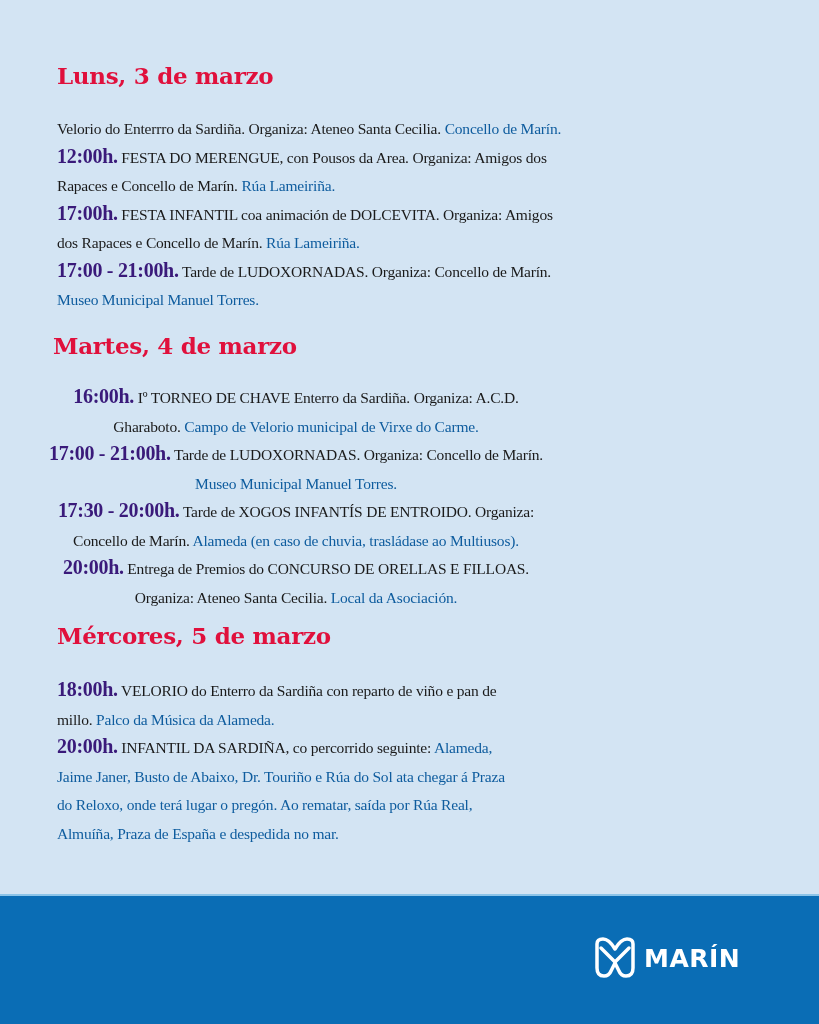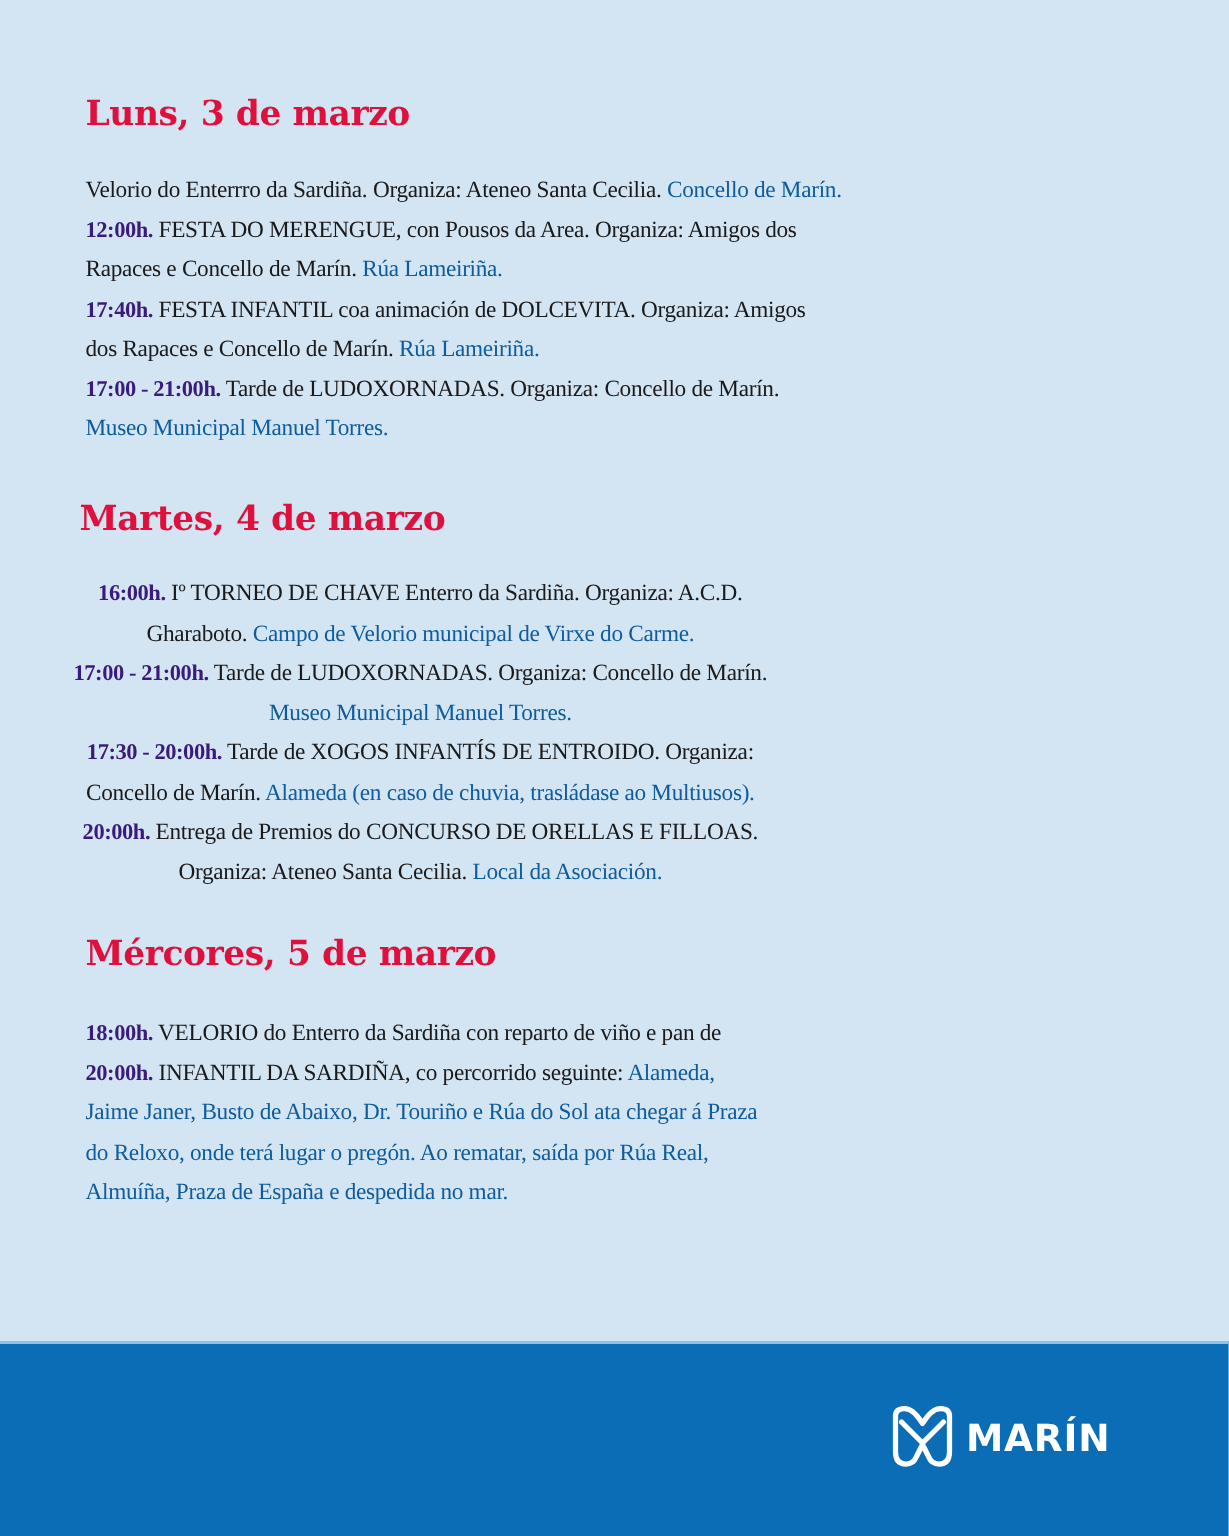--- a/index.html
+++ b/index.html
@@ -21,21 +21,21 @@
     }
     .events { position: absolute; margin: 0; padding: 0; list-style: none; font-family: Liberation Serif, serif; }
     .line {
       display: block;
       font-size: 15.5px;
       line-height: 26.5px;
       color: #1a1a1a;
       white-space: nowrap;
       letter-spacing: -0.2px;
     }
-    .time { color: #3a1a7a; font-weight: bold; font-size: 15px; letter-spacing: -0.3px; }
+    .time { color: #3a1a7a; font-weight: bold; font-size: 20px; letter-spacing: -0.3px; }
     .place { color: #0e5c9e; }
     .footer {
       position: absolute; left: 0; top: 894px; width: 819px; height: 130px;
       background: #0a6db5;
       border-top: 2px solid #8cc4e8;
       box-sizing: border-box;
     }
     .logo { position: absolute; left: 592px; top: 40px; display: flex; align-items: center; }
     .logo svg { width: 46px; height: 44px; }
     .logo-text {
@@ -46,41 +46,42 @@
 </head>
 <body>
 
 <div class="content">
 
   <h2 class="day-title" style="left:57px; top:62px;">Luns, 3 de marzo</h2>
   <div class="events" style="left:57px; top:114px;">
     <span class="line"><span class="time"></span><span>Velorio do Enterrro da Sardiña. Organiza: Ateneo Santa Cecilia. </span><span class="place">Concello de Marín.</span></span>
     <span class="line"><span class="time">12:00h.</span><span> FESTA DO MERENGUE, con Pousos da Area. Organiza: Amigos dos</span><span class="place"></span></span>
     <span class="line"><span class="time"></span><span>Rapaces e Concello de Marín. </span><span class="place">Rúa Lameiriña.</span></span>
-    <span class="line"><span class="time">17:40h.</span><span> FESTA INFANTIL coa animación de DOLCEVITA. Organiza: Amigos</span><span class="place"></span></span>
+    <span class="line"><span class="time">17:00h.</span><span> FESTA INFANTIL coa animación de DOLCEVITA. Organiza: Amigos</span><span class="place"></span></span>
     <span class="line"><span class="time"></span><span>dos Rapaces e Concello de Marín. </span><span class="place">Rúa Lameiriña.</span></span>
     <span class="line"><span class="time">17:00 - 21:00h.</span><span> Tarde de LUDOXORNADAS. Organiza: Concello de Marín.</span><span class="place"></span></span>
     <span class="line"><span class="time"></span><span></span><span class="place">Museo Municipal Manuel Torres.</span></span>
   </div>
 
   <h2 class="day-title" style="left:53px; top:332px;">Martes, 4 de marzo</h2>
   <div class="events" style="left:49px; top:383px;text-align:center;">
     <span class="line"><span class="time">16:00h.</span><span> Iº TORNEO DE CHAVE Enterro da Sardiña. Organiza: A.C.D.</span><span class="place"></span></span>
     <span class="line"><span class="time"></span><span>Gharaboto. </span><span class="place">Campo de Velorio municipal de Virxe do Carme.</span></span>
     <span class="line"><span class="time">17:00 - 21:00h.</span><span> Tarde de LUDOXORNADAS. Organiza: Concello de Marín.</span><span class="place"></span></span>
     <span class="line"><span class="time"></span><span></span><span class="place">Museo Municipal Manuel Torres.</span></span>
     <span class="line"><span class="time">17:30 - 20:00h.</span><span> Tarde de XOGOS INFANTÍS DE ENTROIDO. Organiza:</span><span class="place"></span></span>
     <span class="line"><span class="time"></span><span>Concello de Marín. </span><span class="place">Alameda (en caso de chuvia, trasládase ao Multiusos).</span></span>
     <span class="line"><span class="time">20:00h.</span><span> Entrega de Premios do CONCURSO DE ORELLAS E FILLOAS.</span><span class="place"></span></span>
     <span class="line"><span class="time"></span><span>Organiza: Ateneo Santa Cecilia. </span><span class="place">Local da Asociación.</span></span>
   </div>
 
   <h2 class="day-title" style="left:57px; top:622px;">Mércores, 5 de marzo</h2>
   <div class="events" style="left:57px; top:676px;">
     <span class="line"><span class="time">18:00h.</span><span> VELORIO do Enterro da Sardiña con reparto de viño e pan de</span><span class="place"></span></span>
+    <span class="line"><span class="time"></span><span>millo. </span><span class="place">Palco da Música da Alameda.</span></span>
     <span class="line"><span class="time">20:00h.</span><span> INFANTIL DA SARDIÑA, co percorrido seguinte: </span><span class="place">Alameda,</span></span>
     <span class="line"><span class="time"></span><span></span><span class="place">Jaime Janer, Busto de Abaixo, Dr. Touriño e Rúa do Sol ata chegar á Praza</span></span>
     <span class="line"><span class="time"></span><span></span><span class="place">do Reloxo, onde terá lugar o pregón. Ao rematar, saída por Rúa Real,</span></span>
     <span class="line"><span class="time"></span><span></span><span class="place">Almuíña, Praza de España e despedida no mar.</span></span>
   </div>
 </div>
 
 <div class="footer">
   <div class="logo">
     <svg viewBox="0 0 46 44">

